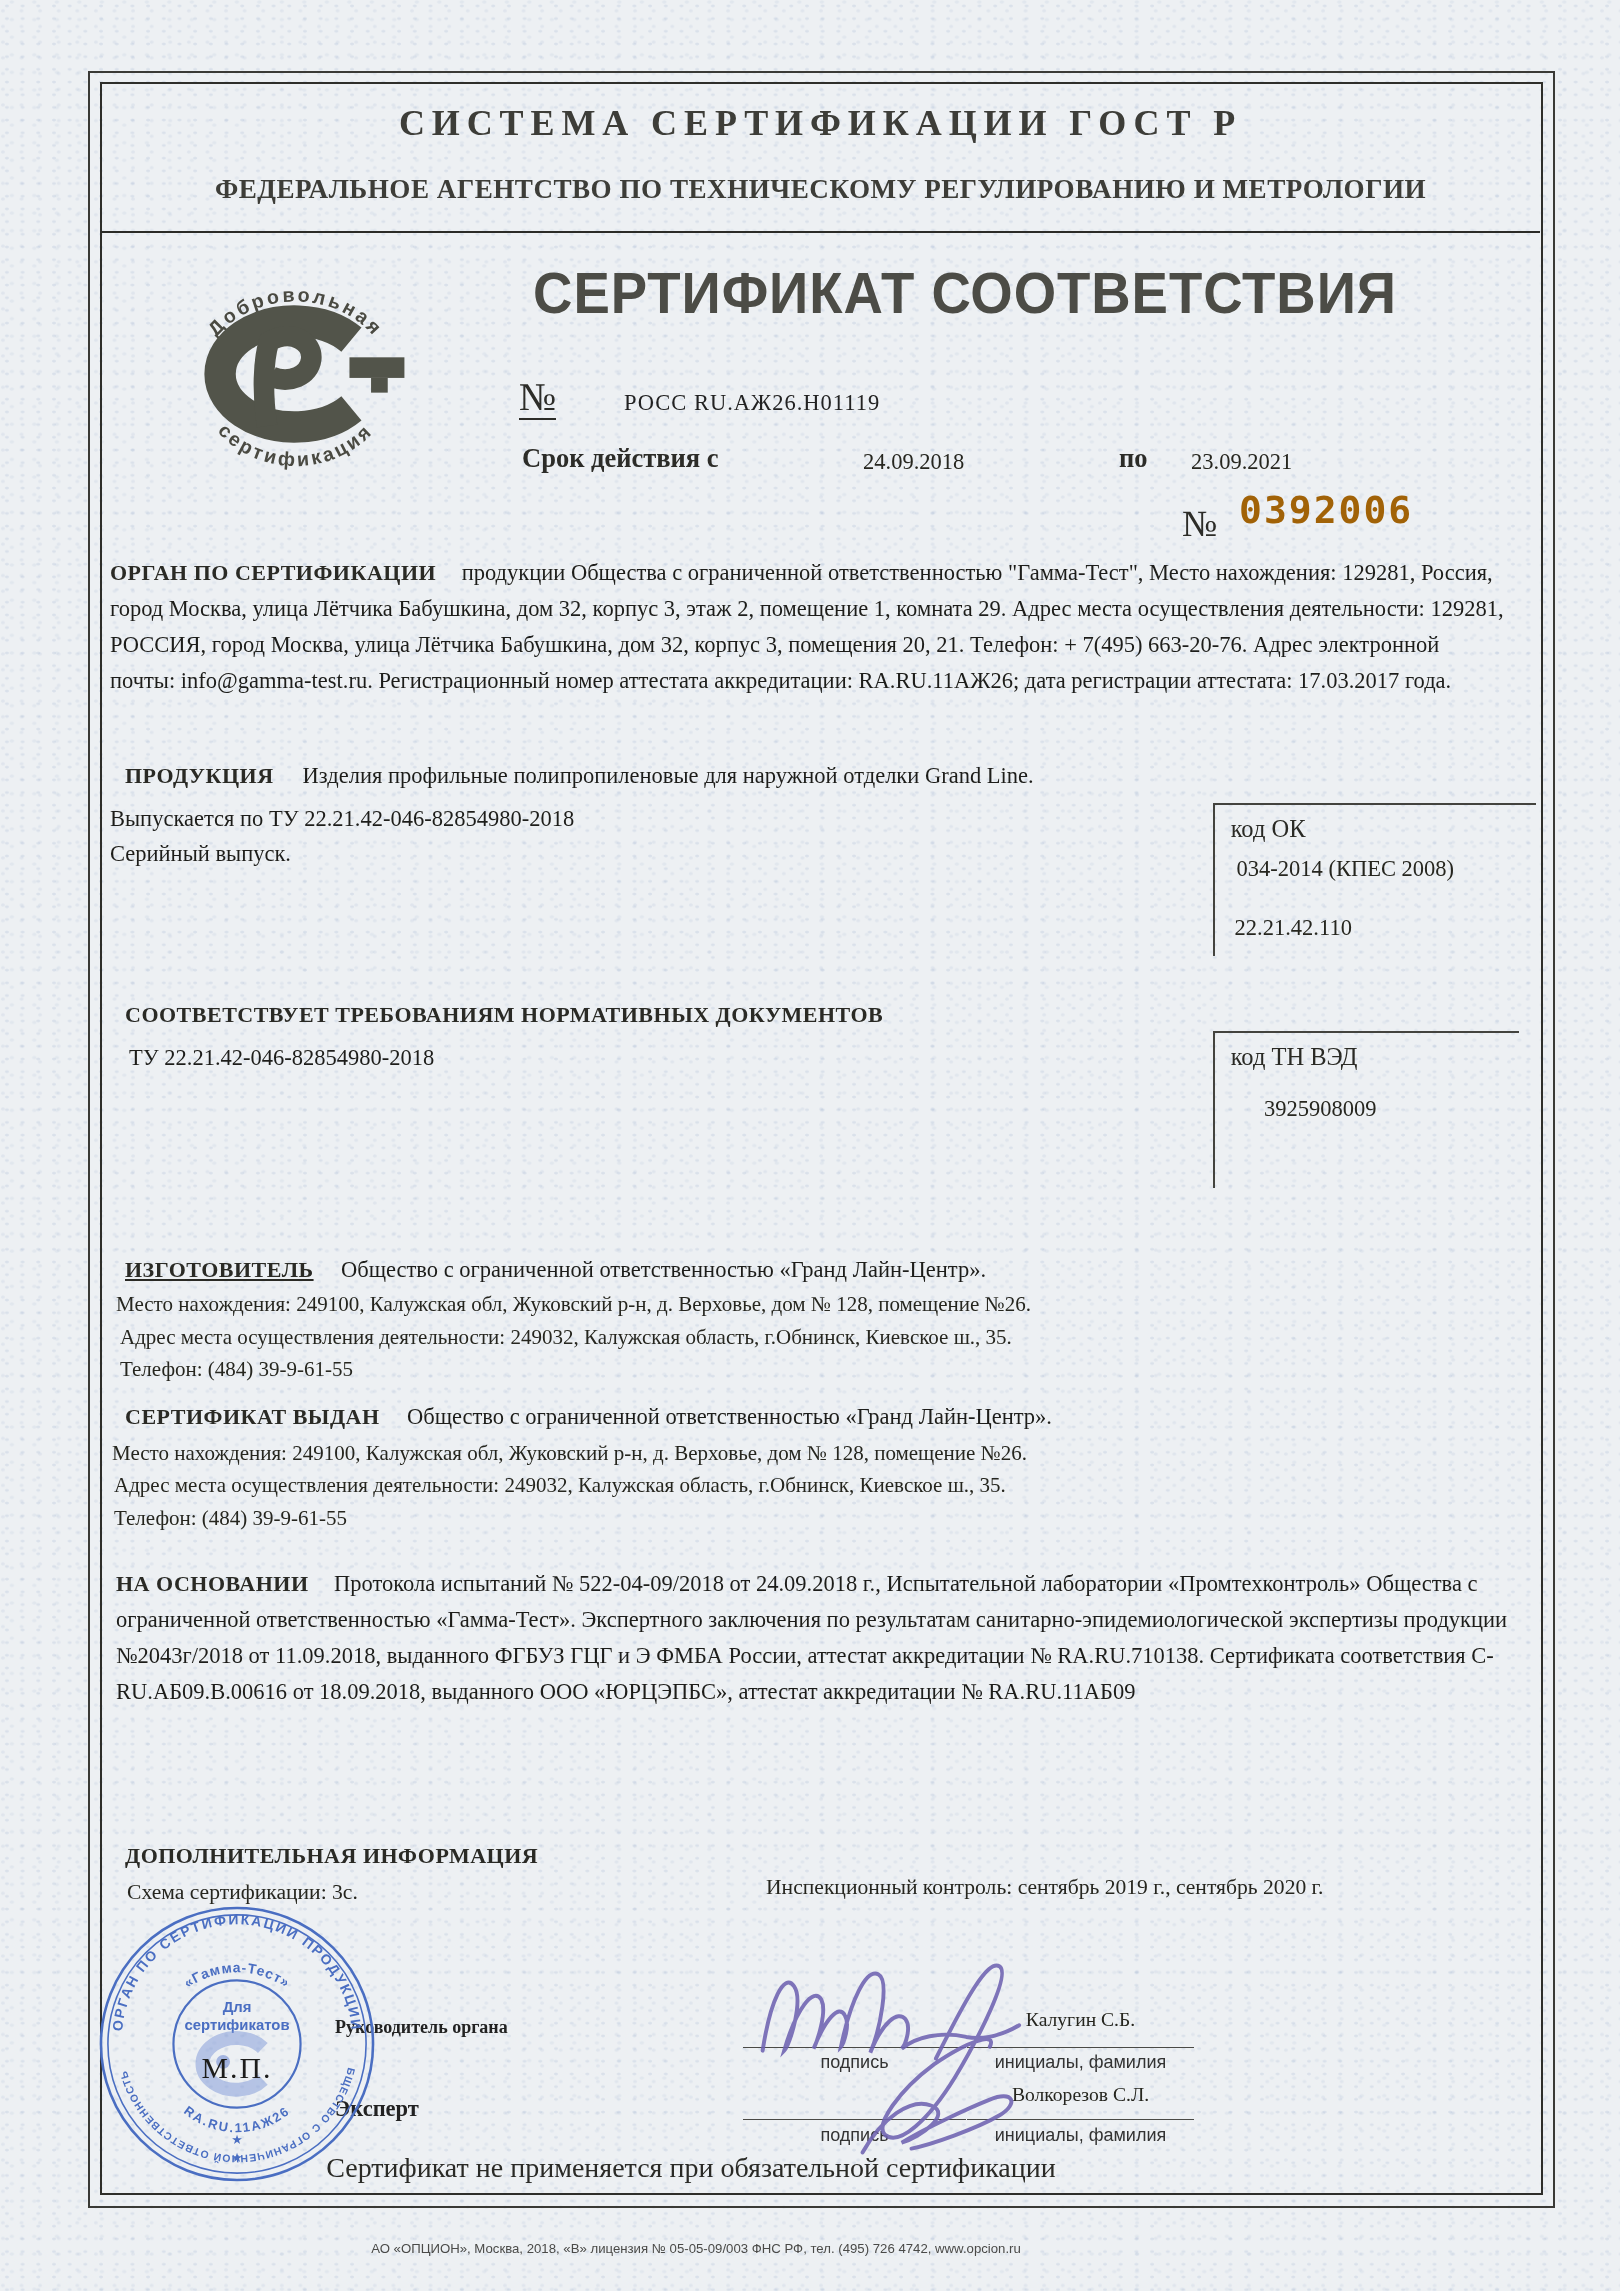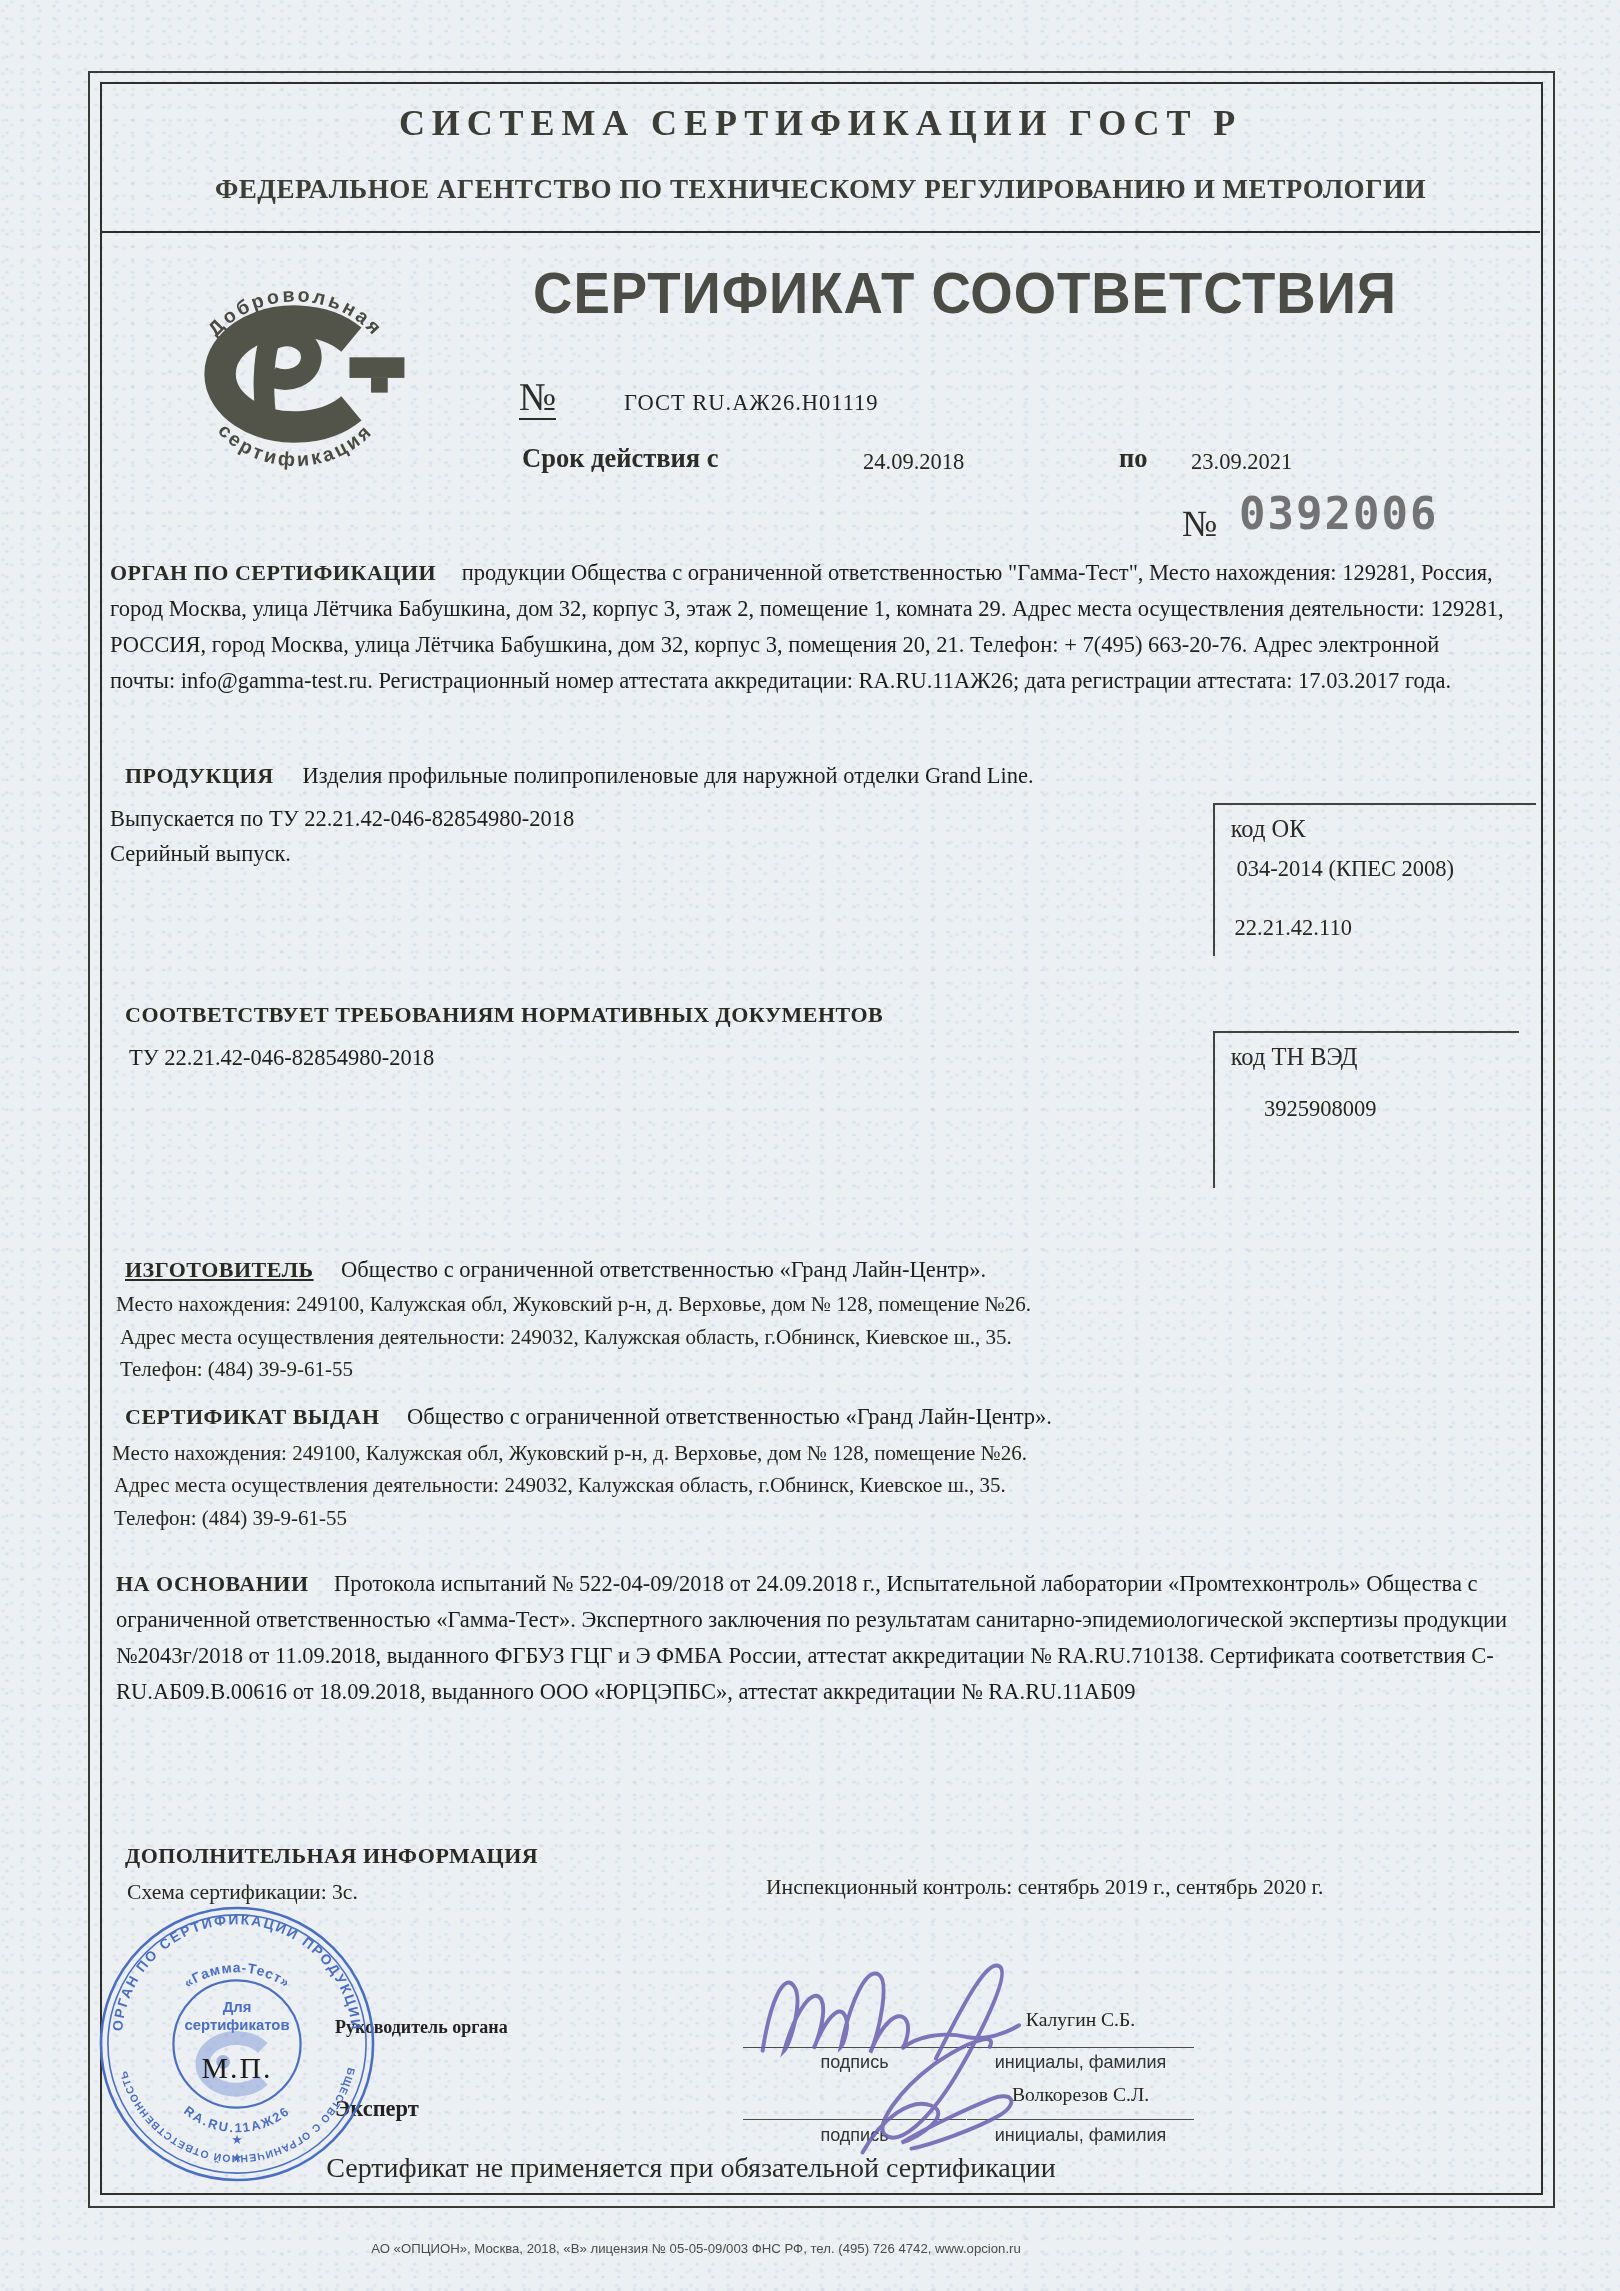--- a/index.html
+++ b/index.html
@@ -26,21 +26,21 @@
   .doc-title{left:421px;top:259px;width:1088px;text-align:center;font-family:"Liberation Sans",sans-serif;font-size:58px;font-weight:700;color:#4c4c46;transform:scaleX(.94);transform-origin:center;letter-spacing:1px;white-space:nowrap;}
   
   .no-label{left:519px;top:374px;font-size:39px;color:#2c2c28;}
   .no-label u{text-decoration:none;border-bottom:2.9px solid #2c2c28;}
   .cert-no{left:624px;top:390px;font-size:22.5px;letter-spacing:1px;color:#222;}
   .valid-label{left:522px;top:443px;font-size:26.5px;font-weight:700;color:#2c2c28;}
   .valid-from{left:863px;top:449px;font-size:22.5px;}
   .valid-to-label{left:1119px;top:443px;font-size:26.5px;font-weight:700;color:#2c2c28;}
   .valid-to{left:1191px;top:449px;font-size:22.5px;}
   .serial-no-label{left:1182px;top:502px;font-size:37px;color:#2c2c28;}
-  .serial-no{left:1239px;top:488px;font-family:"DejaVu Sans Mono",monospace;font-size:44px;font-weight:700;letter-spacing:2px;color:#737373;}
+  .serial-no{left:1239px;top:488px;font-family:"DejaVu Sans Mono",monospace;font-size:38px;font-weight:700;letter-spacing:2px;color:#a16207;}
   
   .sec-head{font-size:22px;font-weight:700;letter-spacing:0.5px;color:#2a2a25;}
   .body-t{font-size:22.5px;color:#1d1d1a;}
   .para{line-height:36px;}
   .para .sec-head{margin-right:25.5px;}
   .sec-org{left:110px;top:555px;width:1396px;}
   .sec-product-row{left:125px;top:763px;width:1068px;}
   .sec-product-row .sec-head{margin-right:29px;}
   .prod-l2{left:110px;top:806px;}
   .prod-l3{left:110px;top:841px;}
@@ -119,21 +119,21 @@
     <path d="M 190,78 A 76,54 0 1 0 190,148" fill="none" stroke="#52544a" stroke-width="32"></path>
 
     <path d="M 104,166 C 99,132 100,100 106,80 C 130,66 151,81 149,98 C 147,115 127,123 109,116" fill="none" stroke="#52544a" stroke-width="21"></path>
 
     <rect x="188" y="96" width="56" height="21" fill="#52544a"></rect>
     <rect x="210" y="117" width="17" height="15" fill="#52544a"></rect>
   </svg>
 </div>
 
 <div class="abs no-label"><u>№</u></div>
-<div class="abs cert-no">ГОСТ RU.АЖ26.Н01119</div>
+<div class="abs cert-no">РОСС RU.АЖ26.Н01119</div>
 <div class="abs valid-label">Срок действия  с</div>
 <div class="abs valid-from">24.09.2018</div>
 <div class="abs valid-to-label">по</div>
 <div class="abs valid-to">23.09.2021</div>
 <div class="abs serial-no-label">№</div>
 <div class="abs serial-no">0392006</div>
 
 <div class="abs sec-org para body-t"><span class="sec-head">ОРГАН ПО СЕРТИФИКАЦИИ</span><span>продукции Общества с ограниченной ответственностью "Гамма-Тест", Место нахождения: 129281, Россия, город Москва, улица Лётчика Бабушкина, дом 32, корпус 3, этаж 2, помещение 1, комната 29. Адрес места осуществления деятельности: 129281, РОССИЯ, город Москва, улица Лётчика Бабушкина, дом 32, корпус 3, помещения 20, 21. Телефон: + 7(495) 663-20-76. Адрес электронной почты: info@gamma-test.ru. Регистрационный номер аттестата аккредитации: RA.RU.11АЖ26; дата регистрации аттестата: 17.03.2017 года.</span></div>
 
 <div class="abs sec-product-row body-t"><span class="sec-head">ПРОДУКЦИЯ</span><span>Изделия профильные полипропиленовые для наружной отделки Grand Line.</span></div>

